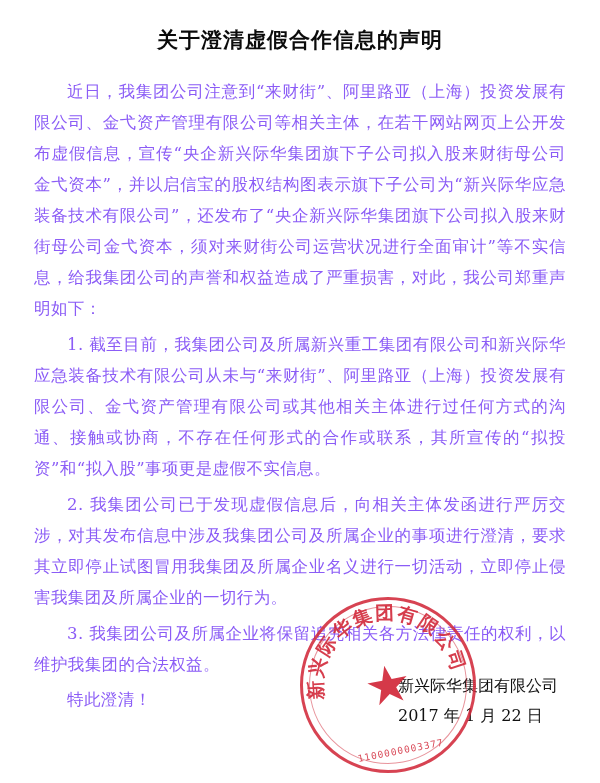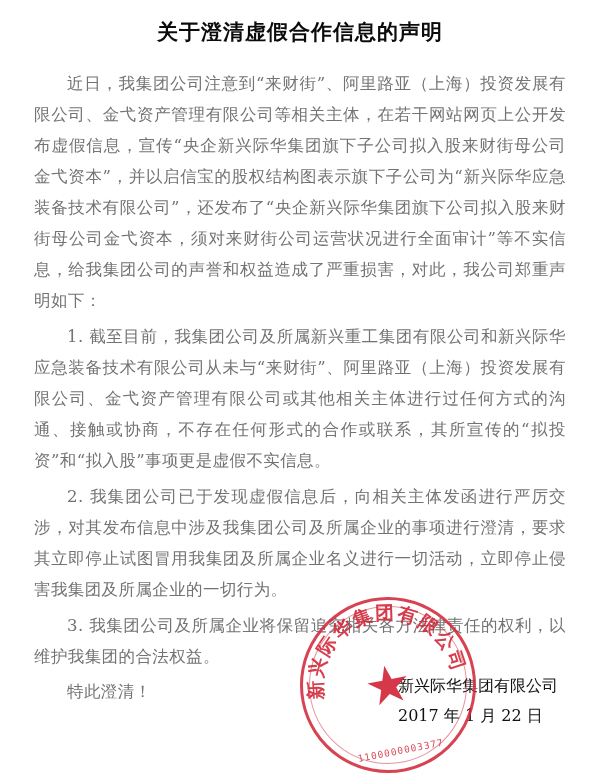--- a/index.html
+++ b/index.html
@@ -13,39 +13,39 @@
     font-family: "DejaVu Serif", "Liberation Serif", serif;
     color: #111111;
     overflow: hidden;
     position: relative;
   }
   .page {
     position: relative;
     width: 600px;
     height: 783px;
     box-sizing: border-box;
-    padding: 10px 34px 0 34px;
+    padding: 18px 34px 0 34px;
   }
   .doc-title {
     text-align: center;
     font-size: 21px;
     font-weight: bold;
     letter-spacing: 1px;
     margin: 8px 0 22px 0;
     color: #0b0b0b;
   }
   .para {
     font-size: 16.5px;
     line-height: 31px;
     text-align: justify;
     text-justify: inter-ideograph;
     text-indent: 2em;
     margin: 0 0 5px 0;
     letter-spacing: 0.4px;
-    color: #737373;
+    color: #8b5cf6;
   }
   .para.tight {
     margin-bottom: 4px;
     font-family: Liberation Mono, monospace;
   }
   .signature-block {
     position: absolute;
     right: 42px;
     bottom: 52px;
     text-align: left;

